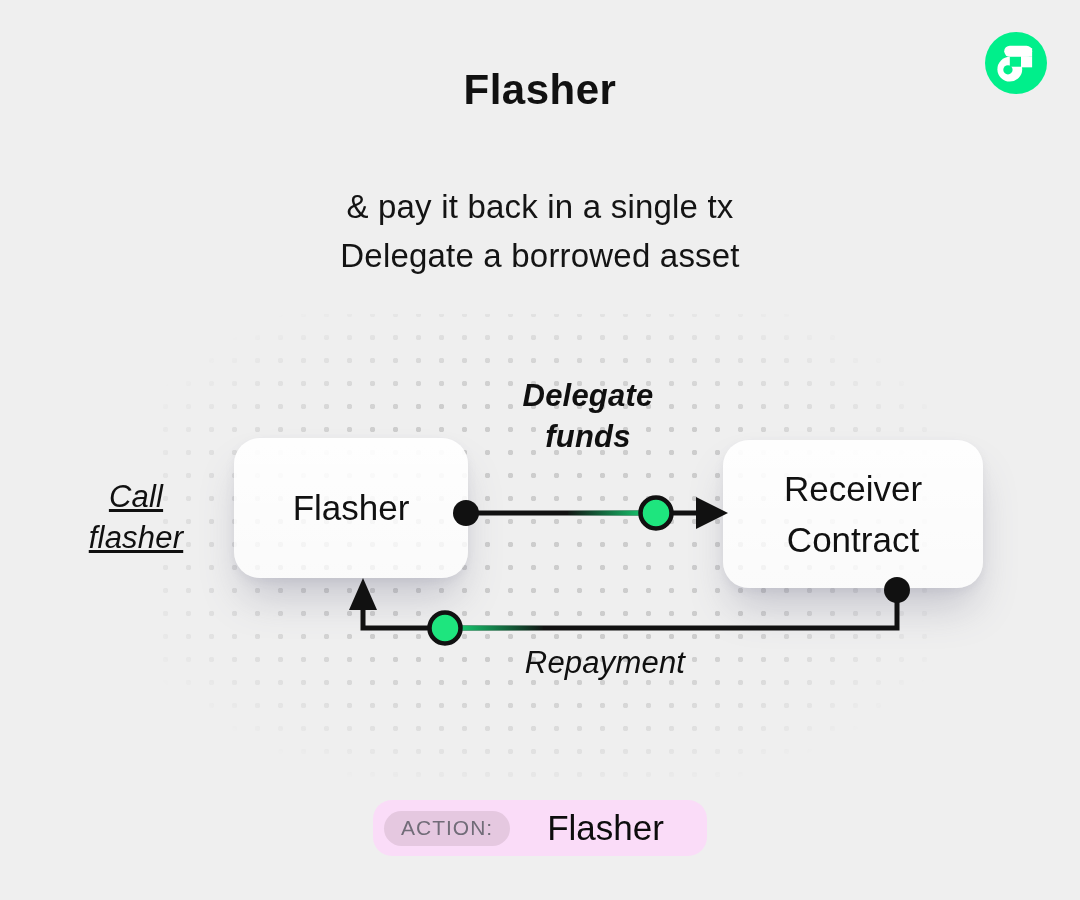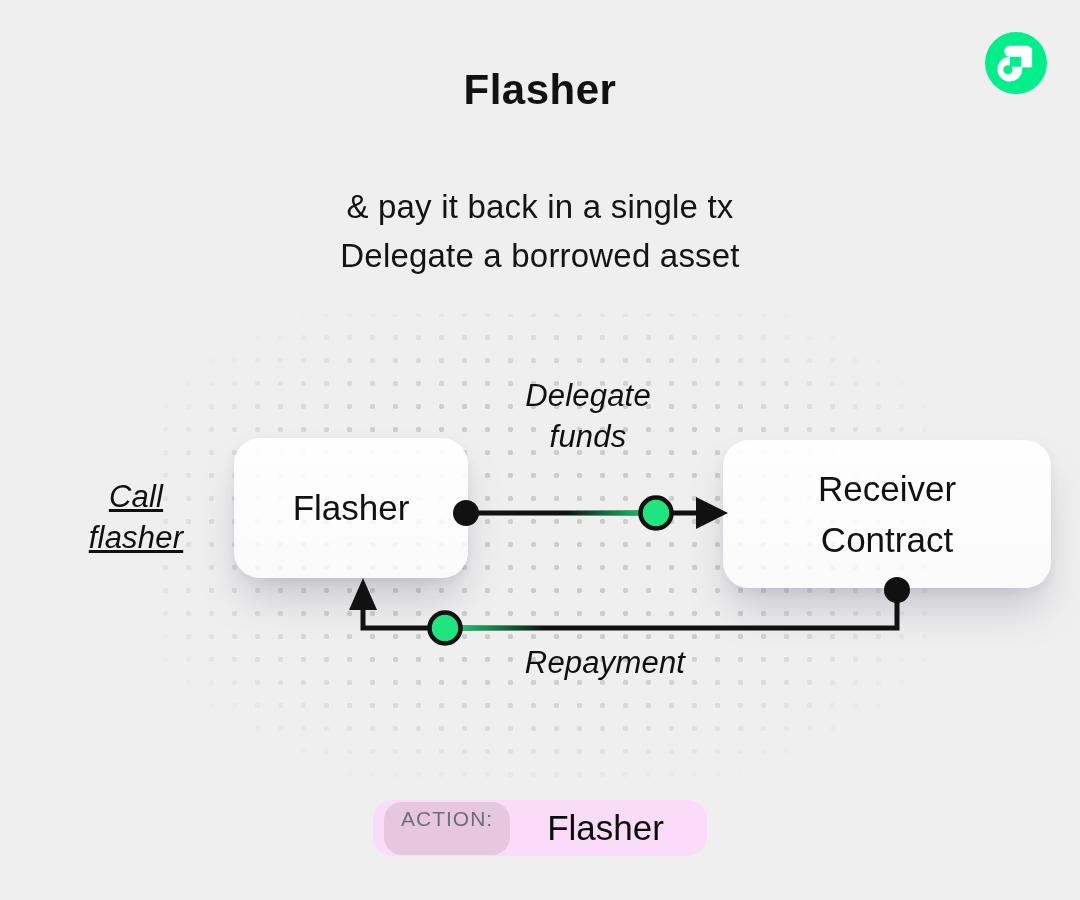--- a/index.html
+++ b/index.html
@@ -30,43 +30,43 @@
   }
   
   .node{
     position:absolute;display:flex;align-items:center;justify-content:center;
     background:linear-gradient(180deg,rgba(255,255,255,.95) 0%,rgba(255,255,255,.72) 100%);
     border-radius:26px;
     box-shadow:0 26px 42px -8px rgba(88,88,120,.28),0 4px 10px rgba(120,120,150,.10);
     font-size:35px;font-weight:400;text-align:center;
   }
   .node-flasher{left:234px;top:438px;width:234px;height:140px;}
-  .node-receiver{left:723px;top:440px;width:328px;height:148px;line-height:51px;}
+  .node-receiver{left:723px;top:440px;width:260px;height:148px;line-height:51px;}
   .node-receiver .node-label{max-width:220px;}
   
   .connectors{position:absolute;left:0;top:0;width:1080px;height:900px;pointer-events:none;}
   
   .edge-label{
     position:absolute;font-style:italic;font-size:31px;font-weight:500;
     text-align:center;line-height:41px;color:#101010;letter-spacing:.2px;
   }
   .lbl-call{left:56px;top:476px;width:160px;}
   .lbl-call .wrapbox{margin:0 auto;width:122px;text-decoration:underline;}
   .lbl-delegate{left:458px;top:375px;width:260px;}
-  .lbl-delegate .wrapbox{margin:0 auto;width:172px;}
+  .lbl-delegate .wrapbox{margin:0 auto;width:172px;font-weight:bold;}
   .lbl-repayment{left:470px;top:642px;width:270px;}
   
   .action-bar{
     position:absolute;left:373px;top:800px;width:334px;height:56px;
     background:#fadcf8;border-radius:19px;
     display:flex;align-items:center;padding:0;box-sizing:border-box;
   }
   .action-badge{
     margin-left:11px;background:#e5c8e0;border-radius:18px;
-    padding:5px 17px 24px 17px;
+    padding:5px 17px 6px 17px;
     font-size:21px;font-weight:500;color:#716c78;letter-spacing:1px;
   }
   .action-value{
     flex:1;text-align:center;font-size:35px;font-weight:400;color:#0d0d0d;
     padding-right:6px;
   }
 </style>
 </head>
 <body>
 

